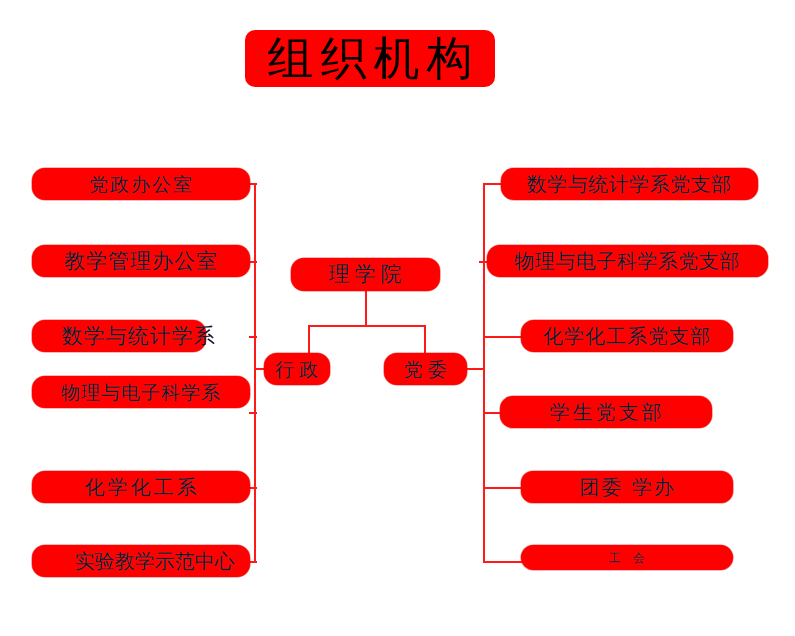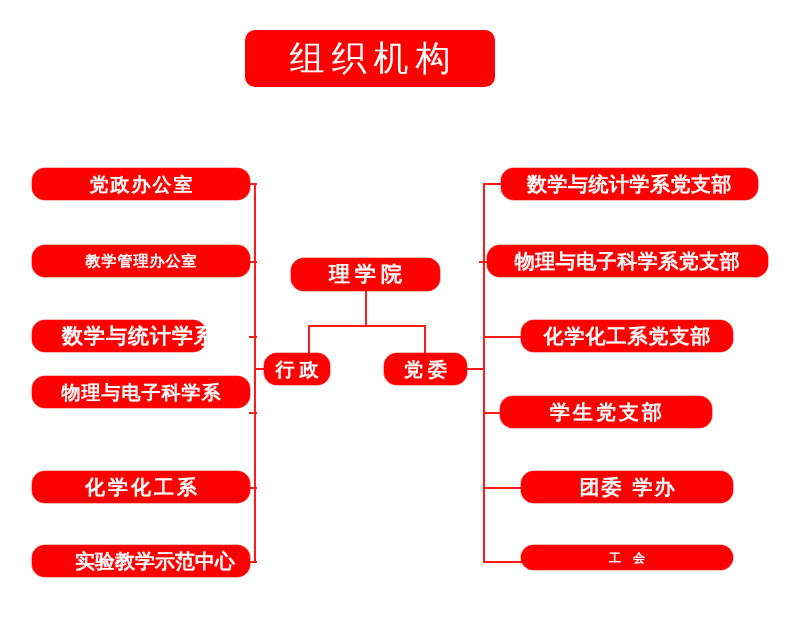--- a/index.html
+++ b/index.html
@@ -16,49 +16,49 @@
     height: 636px;
     background: #ffffff;
     overflow: hidden;
   }
 
   
   .node {
     position: absolute;
     box-sizing: border-box;
     background: #ff0000;
-    color: #ffffff;
+    color: #0f172a;
     border-radius: 13px;
     display: flex;
     align-items: center;
     justify-content: center;
     text-align: center;
     white-space: nowrap;
     letter-spacing: 1px;
     line-height: 1;
-    font-weight: 700;
+    font-weight: 400;
     text-shadow: 0 0 1px rgba(255,255,255,0.25);
     box-shadow: 0 0 0 0.6px rgba(220,0,0,0.55);
     z-index: 3;
   }
 
   
   .title-box {
     position: absolute;
     left: 245px;
     top: 30px;
     width: 250px;
     height: 57px;
     background: #ff0000;
     border-radius: 10px;
-    color: #ffffff;
+    color: #000000;
     display: flex;
     align-items: center;
     justify-content: center;
-    font-size: 35px;
+    font-size: 46px;
     letter-spacing: 7px;
     text-indent: 7px;
     font-weight: 400;
     font-family: "DejaVu Serif", "Liberation Serif", serif;
     z-index: 3;
   }
 
   
   .line-v {
     position: absolute;
@@ -110,35 +110,35 @@
   <div class="line-v" style="left:424px; top:325px; height:29px;"></div>
 
   <div class="node" style="left:291px; top:258px; width:149px; height:33px; font-size:21px; letter-spacing:5px; text-indent:5px;">理学院</div>
 
   <div class="node" style="left:264px; top:353px; width:66px; height:32px; font-size:19px; letter-spacing:5px; text-indent:5px;">行政</div>
 
   <div class="node" style="left:384px; top:353px; width:83px; height:32px; font-size:19px; letter-spacing:5px; text-indent:5px;">党委</div>
 
   <div class="node" style="left:32px; top:168px; width:218px; height:32px; font-size:19px; letter-spacing:2px; text-indent:2px;">党政办公室</div>
 
-  <div class="node" style="left:32px; top:245px; width:218px; height:32px; font-size:15px; letter-spacing:1px; text-indent:1px;">教学管理办公室</div>
+  <div class="node" style="left:32px; top:245px; width:218px; height:32px; font-size:21px; letter-spacing:1px; text-indent:1px;">教学管理办公室</div>
 
   <div class="node" style="left:32px; top:320px; width:174px; height:32px; font-size:21px; letter-spacing:1px; text-indent:1px;padding-left:39px;">数学与统计学系</div>
 
   <div class="node" style="left:32px; top:376px; width:218px; height:32px; font-size:19px; letter-spacing:1px; text-indent:1px;">物理与电子科学系</div>
 
   <div class="node" style="left:32px; top:471px; width:218px; height:32px; font-size:20px; letter-spacing:3px; text-indent:3px;">化学化工系</div>
 
   <div class="node" style="left:32px; top:545px; width:218px; height:32px; font-size:20px; letter-spacing:0px;padding-left:28px;">实验教学示范中心</div>
 
   <div class="node" style="left:501px; top:168px; width:257px; height:32px; font-size:20px; letter-spacing:0.5px;">数学与统计学系党支部</div>
 
   <div class="node" style="left:521px; top:320px; width:212px; height:32px; font-size:20px; letter-spacing:1px; text-indent:1px;">化学化工系党支部</div>
 
   <div class="node" style="left:487px; top:245px; width:281px; height:32px; font-size:20px; letter-spacing:0.5px;">物理与电子科学系党支部</div>
 
   <div class="node" style="left:500px; top:396px; width:212px; height:32px; font-size:20px; letter-spacing:3px; text-indent:3px;">学生党支部</div>
 
-  <div class="node" style="left:521px; top:471px; width:212px; height:32px; font-size:20px; letter-spacing:2px; text-indent:2px;">团委  学办</div>
+  <div class="node" style="left:521px; top:471px; width:212px; height:32px; font-size:20px; letter-spacing:2px; text-indent:2px;border-radius:12px;">团委  学办</div>
 
   <div class="node" style="left:521px; top:545px; width:212px; height:25px; font-size:12px; letter-spacing:4px; text-indent:4px;">工  会</div>
 
 </div>
 
 </body></html>

